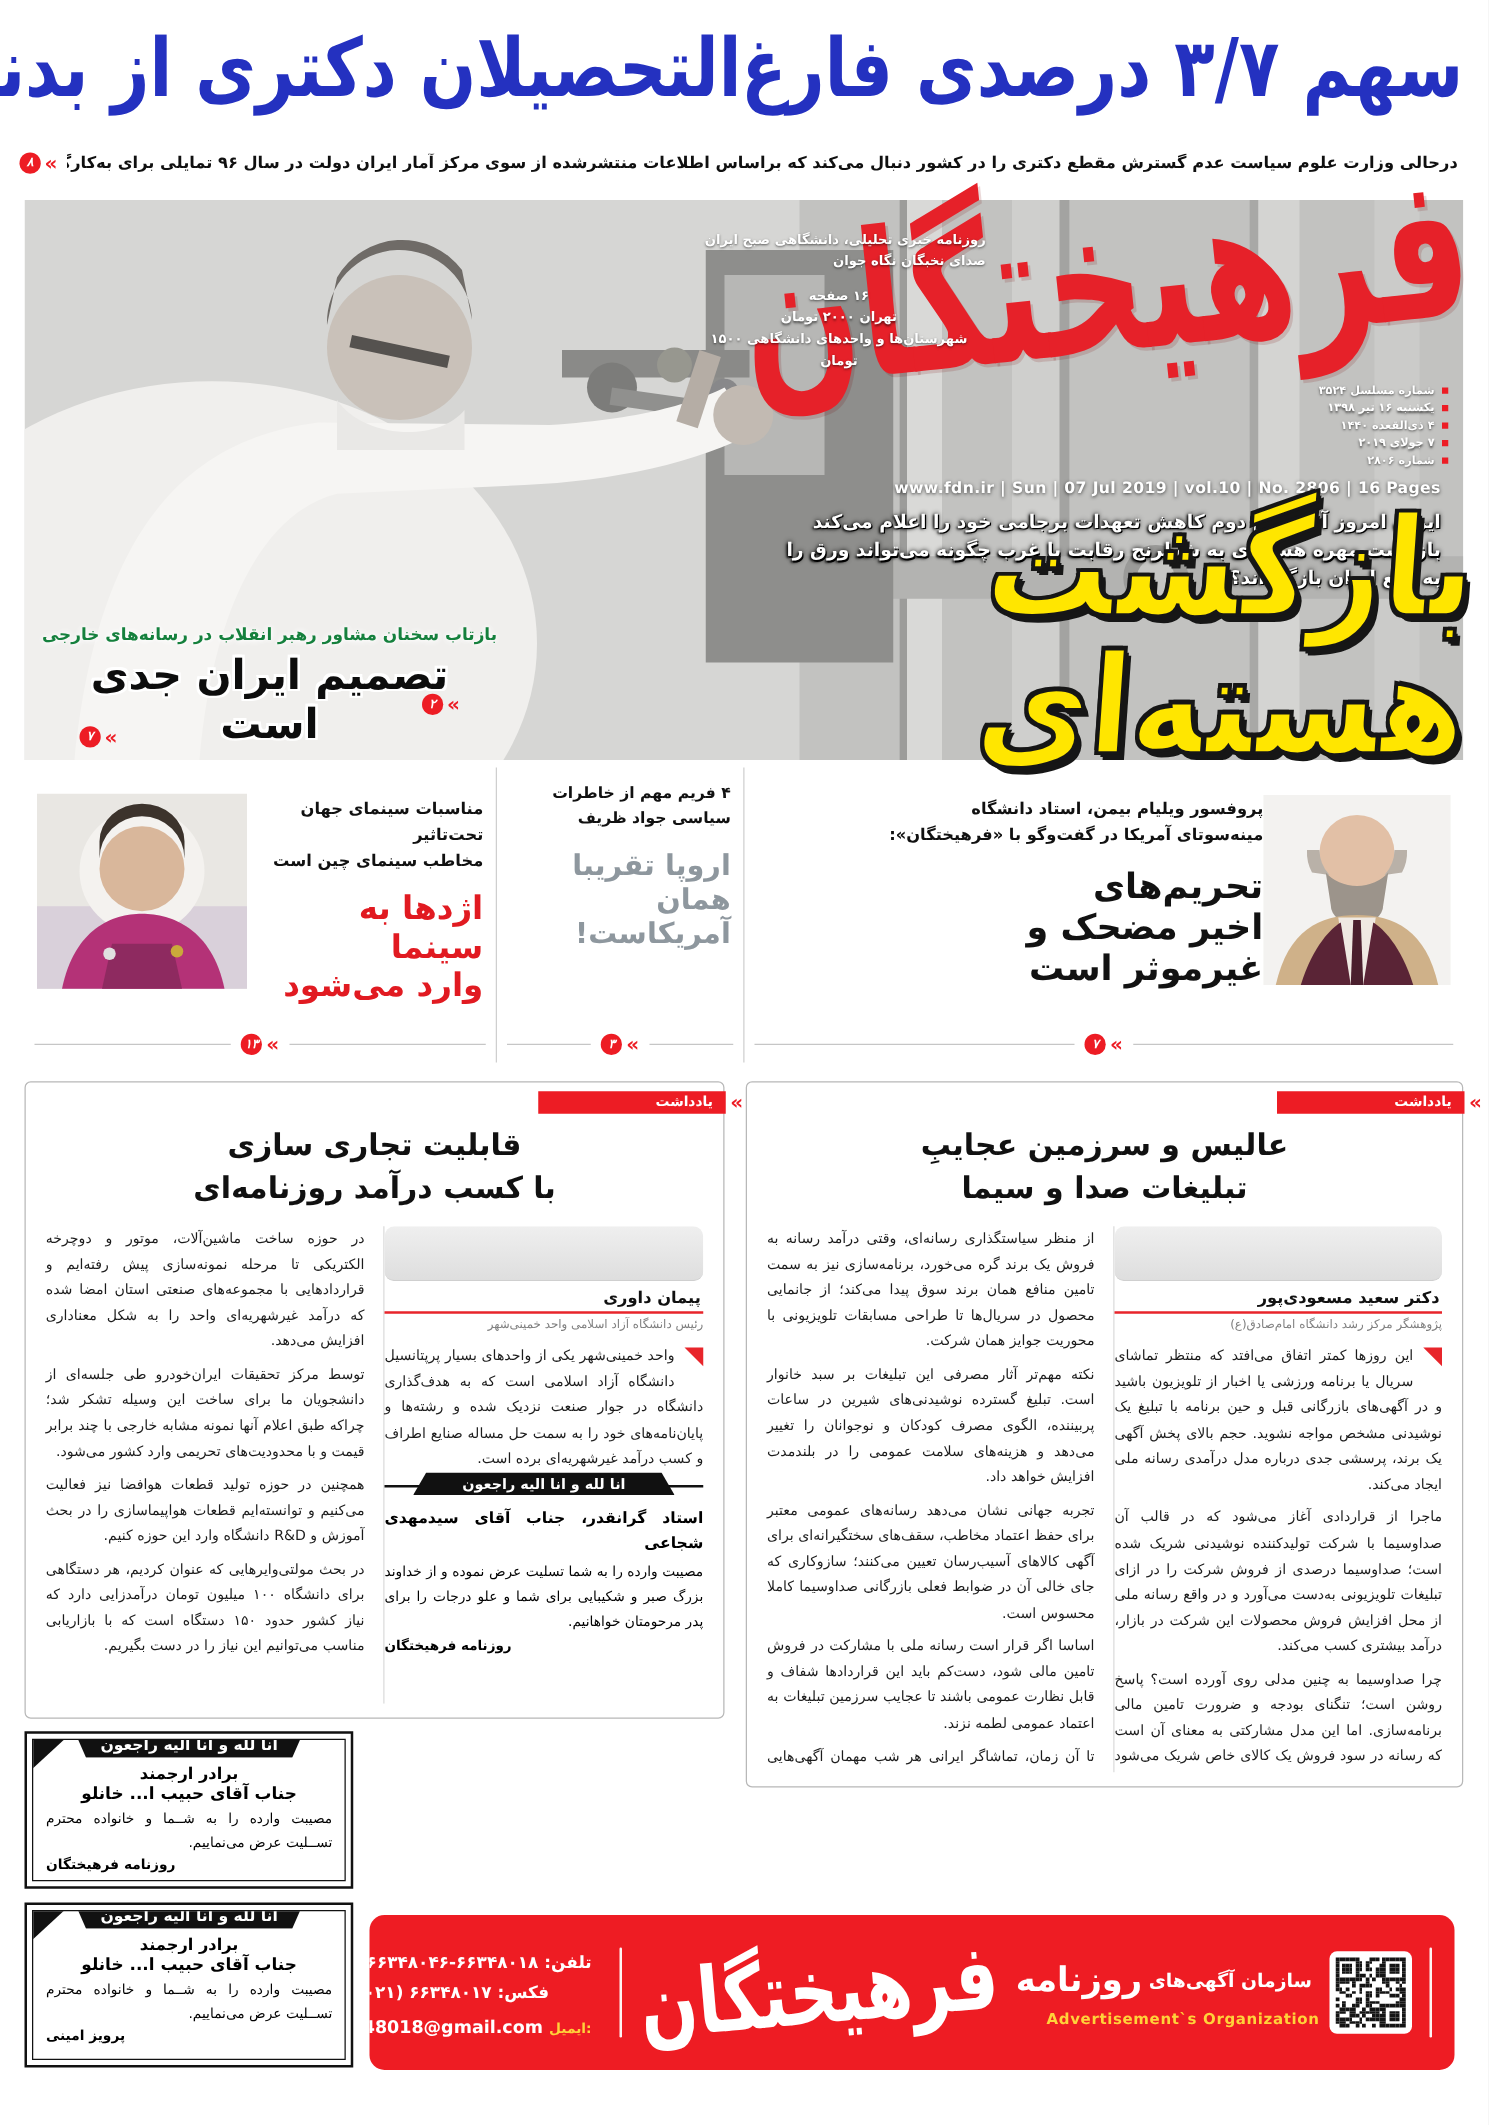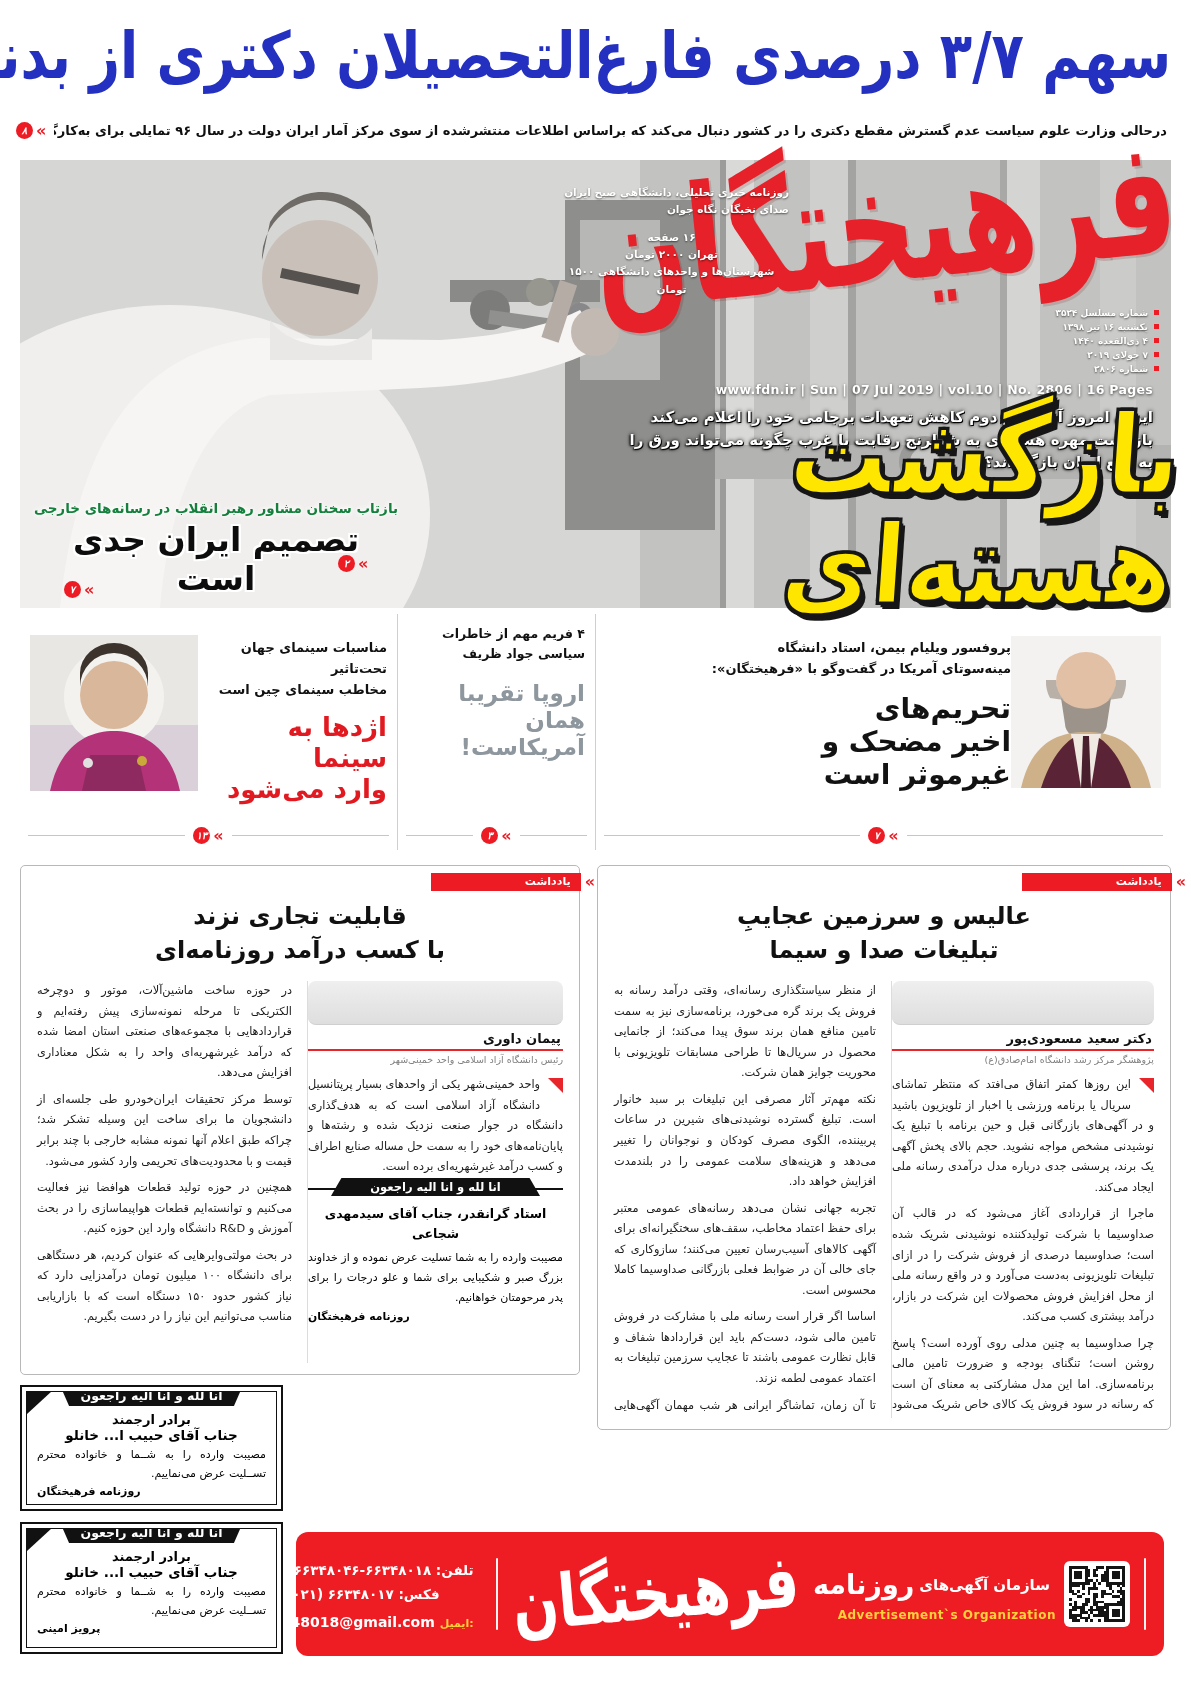--- a/index.html
+++ b/index.html
@@ -90,21 +90,21 @@
   .author { margin-bottom:10px; }
   .author .av { height:44px; border-radius:8px; background:linear-gradient(180deg,#efefef,#dedede);
                 border-bottom:1px solid #cfcfcf; }
   .author .nm { font-size:13px; font-weight:bold; color:#111; padding:6px 2px 3px; border-bottom:2px solid #e8252b; }
   .author .rl { font-size:9.5px; color:#808080; padding-top:3px; }
 
   
   .mini-obit { margin-top:10px; border-top:2px solid #111; padding-top:12px; position:relative; }
   .mini-h { background:#111; color:#fff; text-align:center; font-size:11.5px; font-weight:bold;
             width:82%; margin:-24px auto 8px; padding:2px 0; clip-path:polygon(5% 0,95% 0,100% 100%,0 100%); }
-  .mini-nm { font-weight:bold; font-size:12.5px; text-align:center; line-height:1.6; margin-bottom:4px; }
+  .mini-nm { font-weight:bold; font-size:12.5px; line-height:1.6; margin-bottom:4px; }
   .mini-bd { font-size:11px; line-height:1.8; }
   .mini-sg { font-weight:bold; font-size:10.8px; text-align:left; margin-top:3px; }
 
   
   .obit { position:absolute; left:20px; width:263px; background:#fff; border:2px solid #111; padding:4px; }
   .obit1 { top:1385px; height:126px; }
   .obit2 { top:1522px; height:132px; }
   .obit-in { position:relative; border:1px solid #111; height:100%; padding:2px 10px 4px; overflow:hidden; }
   .obit-in::before { content:""; position:absolute; top:-1px; left:-1px;
                      border-top:24px solid #111; border-right:26px solid transparent; }
@@ -335,21 +335,21 @@
       </div>
     </div>
   </div>
 
   <div class="artbox art-l">
     <div class="tabwrap">
       <span class="tab">یادداشت</span>
       <b class="g">«</b>
     </div>
     <div class="art-head">
-        <span class="hl">قابلیت تجاری نزند</span>
+        <span class="hl">قابلیت تجاری سازی</span>
         <span class="hl">با کسب درآمد روزنامه‌ای</span>
       </div>
     <div class="cols">
       <div class="col col-first">
         <div class="author">
           <div class="av"></div>
           <div class="nm">پیمان داوری</div>
           <div class="rl">رئیس دانشگاه آزاد اسلامی واحد خمینی‌شهر</div>
         </div>
         <div>

